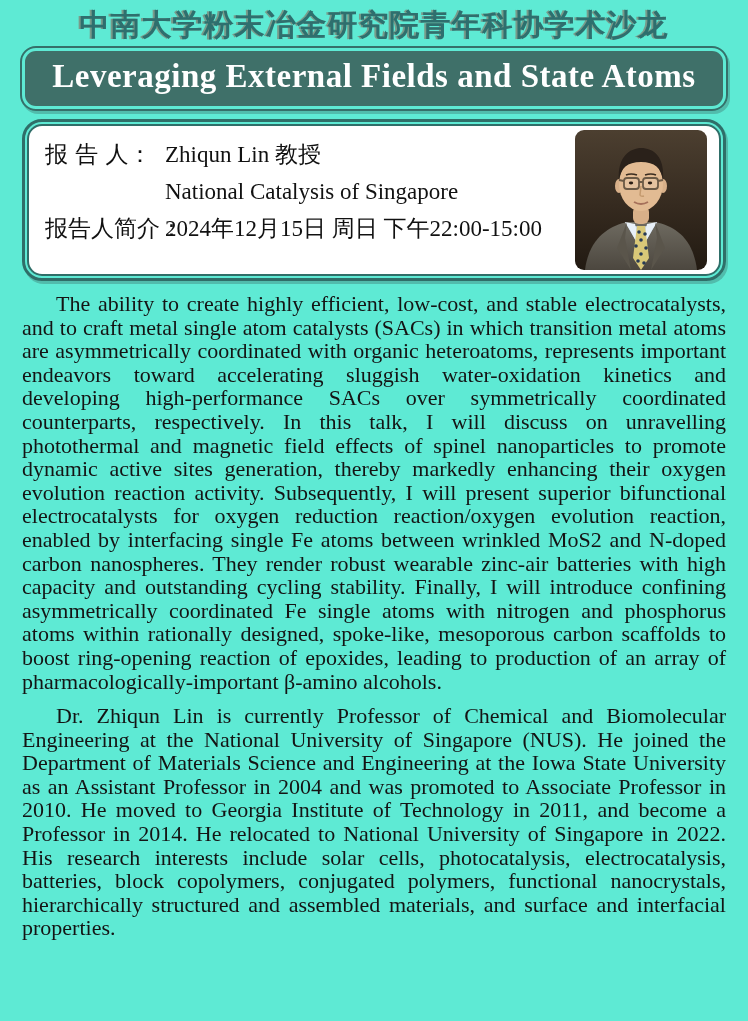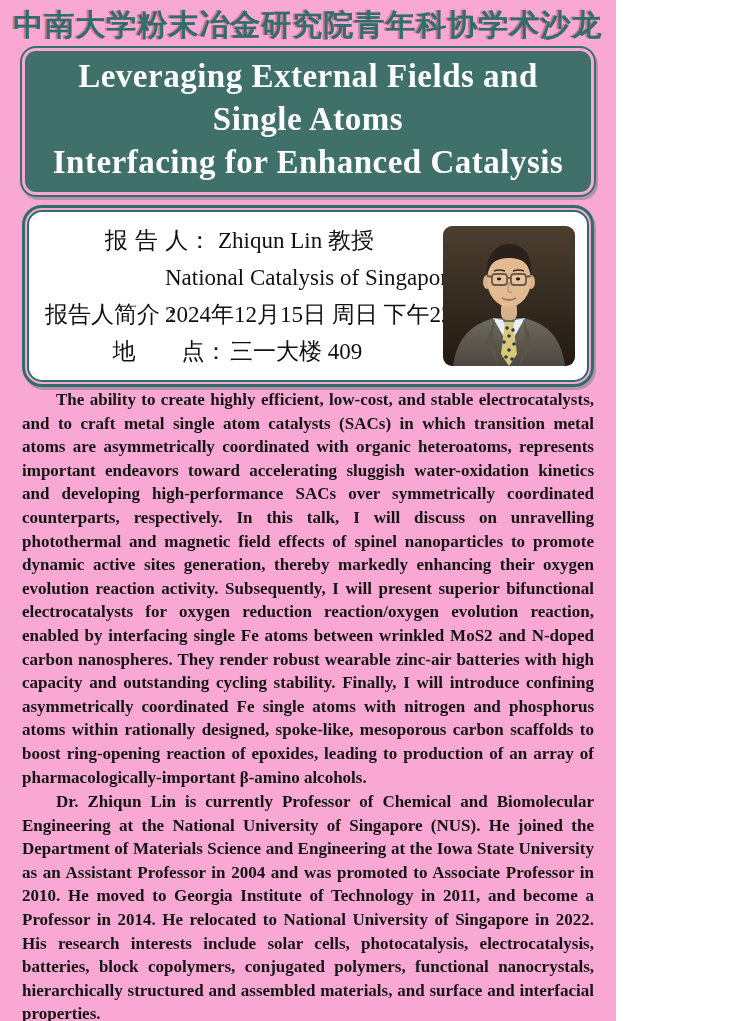--- a/index.html
+++ b/index.html
@@ -1,21 +1,21 @@
 <!DOCTYPE html>
 <html><head>
 <meta charset="utf-8">
 <style>
   html, body { margin: 0; padding: 0; background: #ffffff; }
   body {
     width: 748px; height: 1021px; overflow: hidden;
     font-family: "Liberation Serif", "DejaVu Serif", serif;
     color: #1a1a1a;
   }
-  .poster { width: 616px; height: 1021px; position: relative; background: #f9a8d4; }
+  .poster { width: 748px; height: 1021px; position: relative; background: #5eead4; }
 
   
   .title-block { padding-top: 6px; text-align: center; }
   .title-line {
     font-family: "DejaVu Sans", "Liberation Sans", sans-serif;
     font-weight: 700; font-size: 30px; line-height: 37px;
     color: #2E6F6E;
     text-shadow: -2px 0 0 rgba(155,60,48,0.45);
     letter-spacing: 1px;
   }
@@ -36,21 +36,20 @@
     font-weight: 700; font-size: 33px; line-height: 43px;
     color: #ffffff; letter-spacing: 0.5px;
   }
 
   
   .info-outer {
     margin: 8px 22px 0 22px;
     border: 3px solid #2F6E68; border-radius: 20px;
     padding: 2px;
     box-shadow: 2px 3px 0 rgba(57,104,98,0.35);
-    text-align: center;
   }
   .info-inner {
     border: 2px solid #2F6E68; border-radius: 15px;
     padding: 10px 160px 10px 16px;
     position: relative; min-height: 128px;
     background: #ffffff;
   }
   .info-row { font-size: 23px; line-height: 37px; white-space: nowrap; }
   .info-label {
     display: inline-block; width: 120px;
@@ -67,61 +66,56 @@
 
   
   .section-heading {
     margin: 11px 22px 0 22px;
     font-family: "DejaVu Sans", "Liberation Sans", sans-serif;
     font-weight: 700; font-size: 20px; line-height: 24px;
     color: #2E6F6E;
     text-shadow: -1px 0 0 rgba(155,60,48,0.45);
   }
   .paragraph {
-    margin: 1px 22px 0 22px;
-    font-size: 17px; line-height: 23.6px;
+    margin: 11px 22px 0 22px;
+    font-size: 22px; line-height: 23.6px;
     text-align: justify; text-indent: 34px;
     color: #141414;
-    font-weight: bold;
   }
 </style>
 </head>
 <body>
 
 <div class="poster">
 
   <div class="title-block">
     <div class="title-line">中南大学粉末冶金研究院青年科协学术沙龙</div>
   </div>
 
   <div class="banner-outer">
     <div class="banner-inner">
-      <div class="banner-line">Leveraging External Fields and Single Atoms</div>
-      <div class="banner-line">Interfacing for Enhanced Catalysis</div>
+      <div class="banner-line">Leveraging External Fields and State Atoms</div>
     </div>
   </div>
 
   <div class="info-outer">
     <div class="info-inner">
 
       <div class="info-row">
         <span class="info-label">报 告 人：</span><span class="info-value">Zhiqun Lin 教授</span>
       </div>
 
       <div class="info-row info-indent">
         <span class="info-value">National Catalysis of Singapore</span>
       </div>
 
       <div class="info-row">
         <span class="info-label">报告人简介：</span><span class="info-value">2024年12月15日 周日 下午22:00-15:00</span>
       </div>
 
-      <div class="info-row">
-        <span class="info-label">地　　点：</span><span class="info-value">三一大楼 409</span>
-      </div>
 
       <div class="photo-frame">
         <svg width="132" height="140" viewBox="0 0 132 140" xmlns="http://www.w3.org/2000/svg">
           <defs>
             <linearGradient id="bgGrad" x1="0" y1="0" x2="0" y2="1">
               <stop offset="0" stop-color="#4c3f30"></stop>
               <stop offset="0.55" stop-color="#352a1f"></stop>
               <stop offset="1" stop-color="#221a12"></stop>
             </linearGradient>
             <linearGradient id="suitGrad" x1="0" y1="0" x2="0" y2="1">

